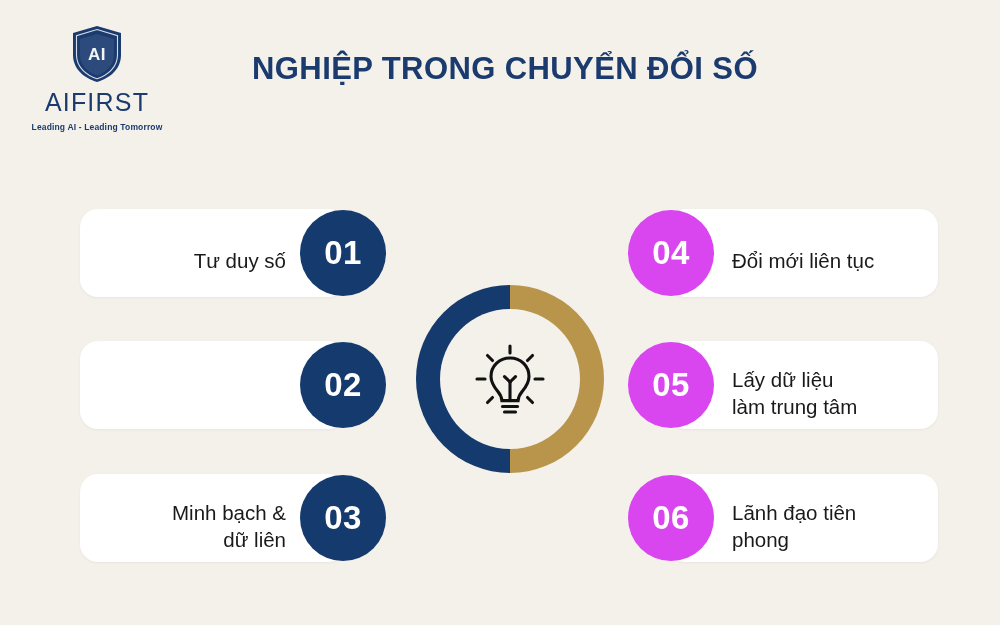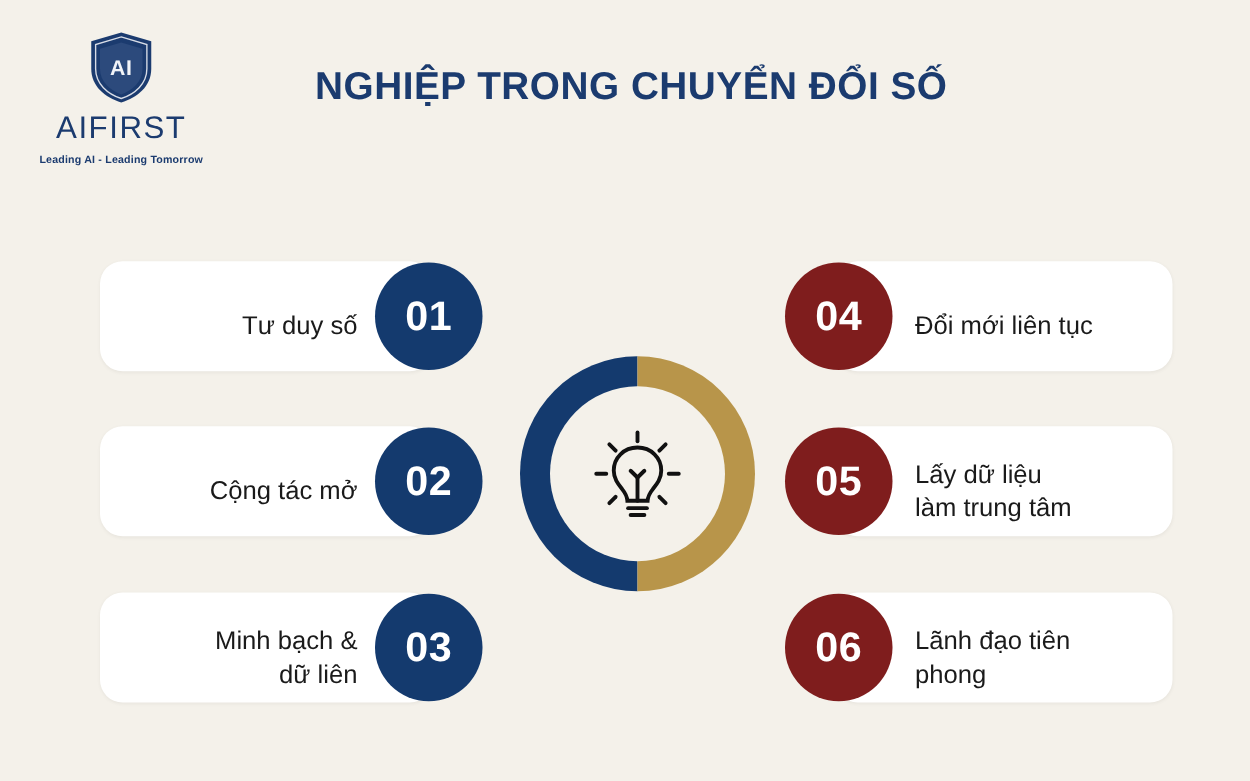--- a/index.html
+++ b/index.html
@@ -118,21 +118,21 @@
     border-radius: 50%;
     display: flex;
     align-items: center;
     justify-content: center;
     font-size: 33px;
     font-weight: bold;
     color: #ffffff;
     letter-spacing: 0.5px;
   }
   .row.left  .num { right: 0; background: #143a6e; }
-  .row.right .num { left: 0;  background: #7f1d1d; }
+  .row.right .num { left: 0;  background: #d946ef; }
 
   
   #center {
     position: absolute;
     left: 409px;
     top: 278px;
     width: 202px;
     height: 202px;
   }
   #center .donut { position: absolute; inset: 0; }
@@ -170,23 +170,20 @@
 <div class="row left r1">
   <div class="card"></div>
   <div class="label">
     <span class="ln">Tư duy số</span>
   </div>
   <div class="num">01</div>
 </div>
 
 <div class="row left r2">
   <div class="card"></div>
-  <div class="label">
-    <span class="ln">Cộng tác mở</span>
-  </div>
   <div class="num">02</div>
 </div>
 
 <div class="row left r3">
   <div class="card"></div>
   <div class="label">
     <span class="ln">Minh bạch &amp;</span>
     <span class="ln">dữ liên</span>
   </div>
   <div class="num">03</div>

